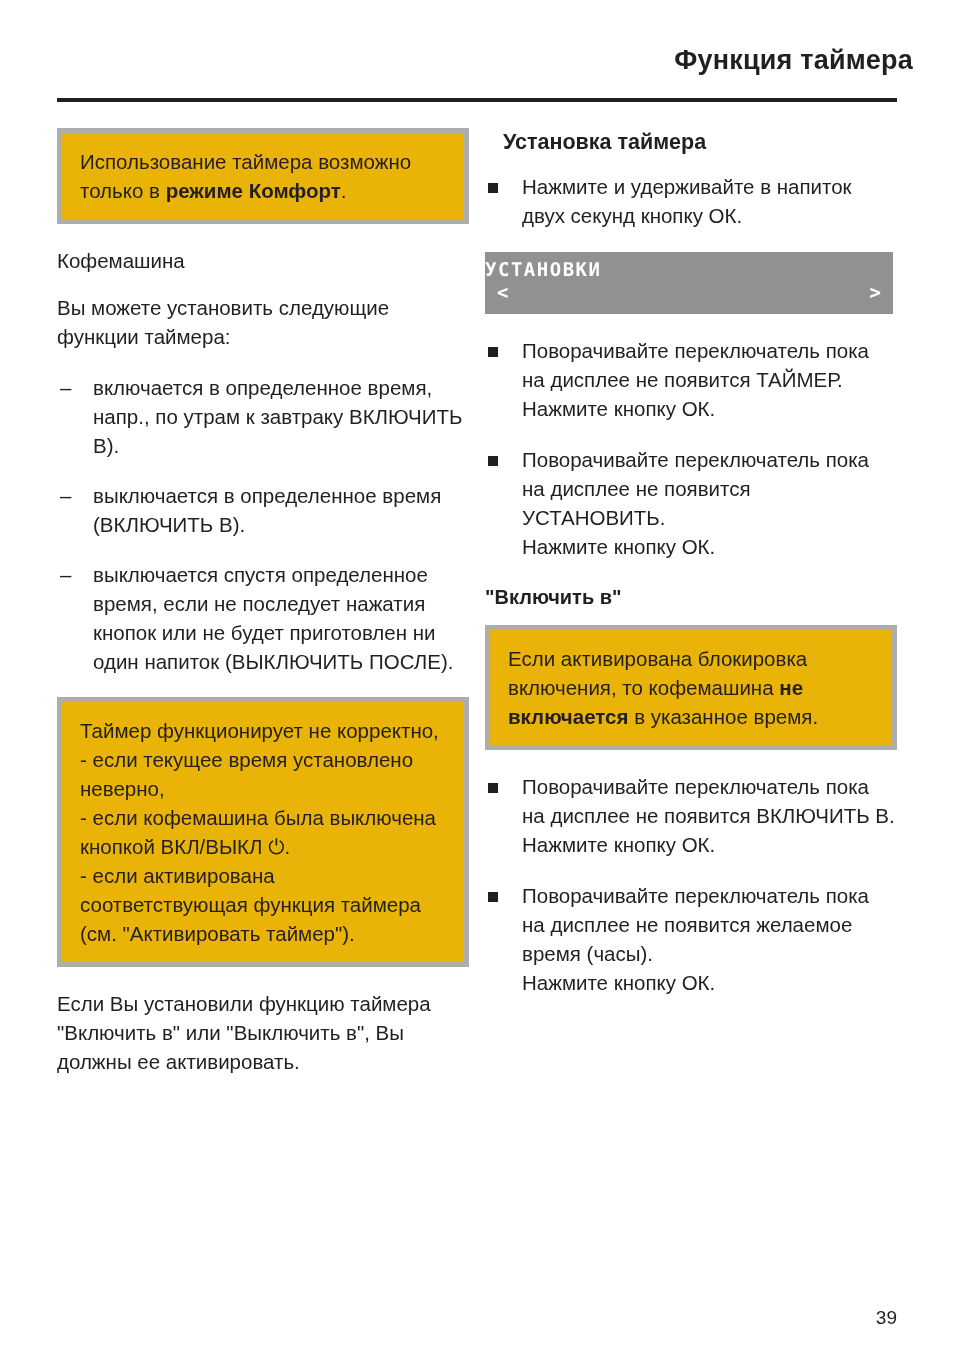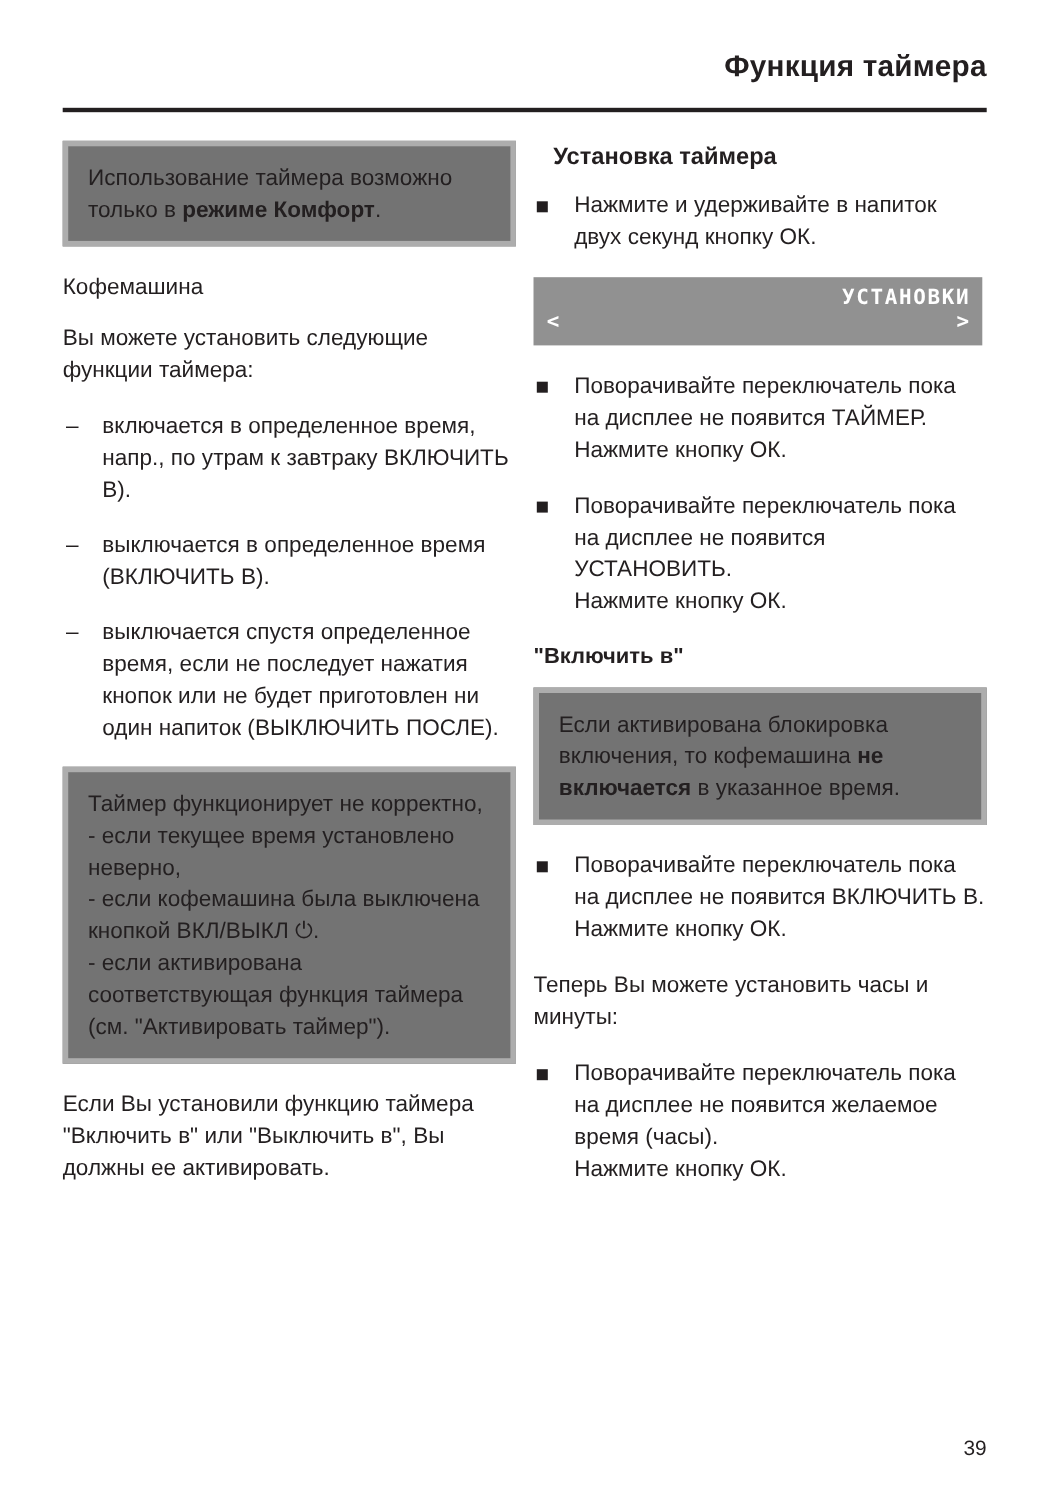--- a/index.html
+++ b/index.html
@@ -17,21 +17,21 @@
   }
 
   .page {
     position: absolute;
     inset: 0;
   }
 
   
   .page-header {
     position: absolute;
-    left: 57px;
+    left: 73px;
     top: 44px;
     width: 840px;
   }
   .page-title {
     font-size: 27px;
     font-weight: bold;
     text-align: right;
     letter-spacing: 0.2px;
     line-height: 1.2;
     color: #231f20;
@@ -80,21 +80,21 @@
     font-size: 20px;
     font-weight: bold;
     line-height: 28px;
     margin: 14px 0 14px 0;
     color: #231f20;
   }
 
   
   .note-box {
     border: 5px solid #adadad;
-    background: #737373;
+    background: #eab308;
     padding: 14px 16px 14px 18px;
     margin: 0 0 22px 0;
     box-sizing: border-box;
   }
   .note-box .note-text {
     font-size: 20.5px;
     line-height: 29px;
     margin: 0;
     color: #231f20;
   }
@@ -143,21 +143,21 @@
     height: 62px;
     background: #919191;
     margin: 4px 0 22px 0;
     box-sizing: border-box;
   }
   .lcd-lines {
     position: absolute;
     left: 0;
     right: 11px;
     top: 6px;
-    text-align: right;
+    text-align: left;
     color: #ffffff;
     font-family: "DejaVu Sans Mono", monospace;
     font-size: 19px;
     font-weight: bold;
     line-height: 25px;
     letter-spacing: 1.5px;
     -webkit-font-smoothing: none;
     text-rendering: geometricPrecision;
   }
   .lcd-line { display: block; }
@@ -260,21 +260,20 @@
 
       <div class="note-box">
         <p class="note-text"><span>Если активирована блокировка включения, то кофемашина </span><b>не включается</b><span> в указанное время.</span></p>
       </div>
 
       <div class="bullet-item">
         <span class="bullet-marker"></span>
         <span>Поворачивайте переключатель пока на дисплее не появится ВКЛЮЧИТЬ В. Нажмите кнопку ОК.</span>
       </div>
 
-      <p class="para">Теперь Вы можете установить часы и минуты:</p>
 
       <div class="bullet-item">
         <span class="bullet-marker"></span>
         <span class="nl">Поворачивайте переключатель пока на дисплее не появится желаемое время (часы).<br>Нажмите кнопку ОК.</span>
       </div>
 
     </div>
   </div>
 
   <div class="page-number">39</div>

